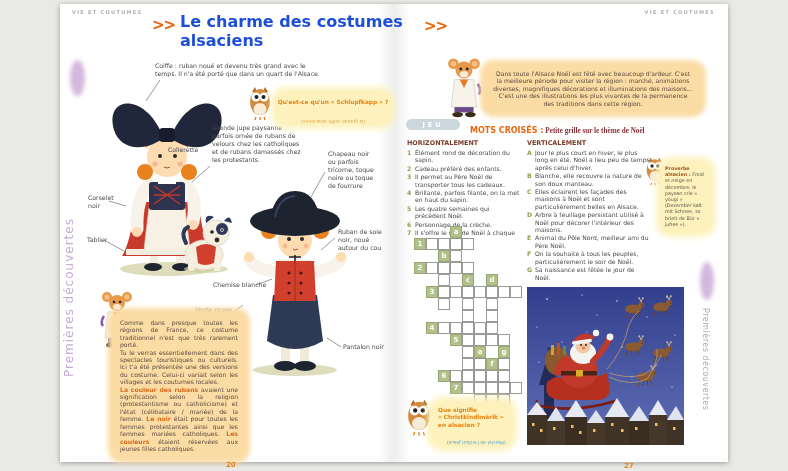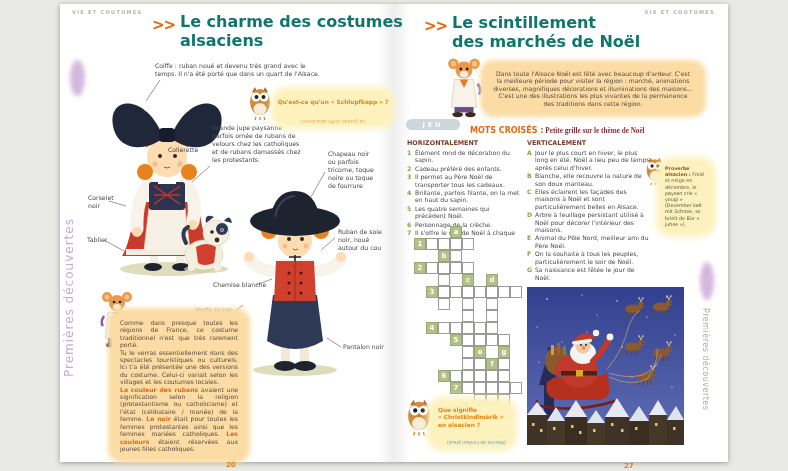--- a/index.html
+++ b/index.html
@@ -2,21 +2,21 @@
 <html><head>
 <meta charset="utf-8">
 <style>
   html,body{margin:0;padding:0;background:#e9e9e6;font-family:"DejaVu Sans","Liberation Sans",sans-serif;}
   .canvas{position:relative;width:788px;height:471px;background:#e9e9e6;overflow:hidden;}
   .spread{position:absolute;left:60px;top:4px;width:668px;height:458px;background:#ffffff;box-shadow:0 1px 5px rgba(0,0,0,.35);}
   .gutter{position:absolute;left:378px;top:4px;width:32px;height:458px;background:linear-gradient(to right,rgba(0,0,0,0),rgba(0,0,0,.07) 50%,rgba(0,0,0,0));}
   .abs{position:absolute;}
   .hdr{font-size:5px;letter-spacing:1.3px;color:#b2b0ae;font-weight:bold;}
   .chev{color:#e8680f;font-weight:bold;font-size:15px;letter-spacing:-1px;}
-  .title{color:#0f766e;font-weight:bold;font-size:16px;line-height:19px;white-space:pre-line;}
+  .title{color:#1d4ed8;font-weight:bold;font-size:16px;line-height:19px;white-space:pre-line;}
   .lbl{font-size:6.2px;line-height:8px;color:#4a4a4a;white-space:pre-line;}
   .vtextL{writing-mode:vertical-rl;transform:rotate(180deg);font-size:12px;color:#c9aad5;letter-spacing:1px;}
   .vtextR{writing-mode:vertical-rl;font-size:8px;color:#b5a99c;letter-spacing:.5px;}
   .blob{background:#c9a6d4;border-radius:50%;filter:blur(2px);opacity:.8;}
   .bubble{background:#fdf2bd;border-radius:10px;box-shadow:0 0 6px 5px #fdf2bd;}
   .bubq{color:#e8820f;font-weight:bold;font-size:5.8px;line-height:7.4px;text-align:center;}
   .bubans{display:inline-block;transform:rotate(180deg);font-size:4.5px;color:#dda24a;}
   .bubans.blue{color:#4aa0d5;}
   .tanbox{background:#fbdca4;border-radius:10px;box-shadow:0 0 5px 4px #fbdca4;}
   .infotext{font-size:6.1px;line-height:7.4px;color:#5c4a3d;text-align:justify;}
@@ -212,22 +212,20 @@
   <div class="abs tanbox" style="left:112px;top:312px;width:134px;padding:7px 8px;box-sizing:border-box;">
     <div class="infotext">Comme dans presque toutes les régions de France, ce costume traditionnel n'est que très rarement porté.</div>
     <div class="infotext">Tu le verras essentiellement dans des spectacles touristiques ou culturels. Ici t'a été présentée une des versions du costume. Celui-ci variait selon les villages et les coutumes locales.</div>
     <div class="infotext" id="p3"><span class="b">La couleur des rubans </span><span>avaient une signification selon la religion (protestantisme ou catholicisme) et l'état (célibataire / mariée) de la femme. </span><span class="b">Le noir </span><span>était pour toutes les femmes protestantes ainsi que les femmes mariées catholiques. </span><span class="b">Les couleurs </span><span>étaient réservées aux jeunes filles catholiques.</span></div>
   </div>
 
   <div class="abs pageno" style="left:226px;top:445px;">20</div>
 
   <div class="abs hdr" style="left:630px;top:9px;width:85px;text-align:right;">VIE ET COUTUMES</div>
   <div class="abs chev" style="left:424px;top:17px;">&gt;&gt;</div>
-  <div class="abs title" style="left:452px;top:13px;">Le scintillement
-des marchés de Noël</div>
 
   <svg class="abs" style="left:446px;top:56px;" width="36" height="62" viewBox="0 0 34 58">
     <circle cx="7" cy="7" r="5" fill="#e89a4a"></circle>
       <circle cx="27" cy="7" r="5" fill="#e89a4a"></circle>
     <circle cx="7" cy="7" r="2.5" fill="#f6c289"></circle>
       <circle cx="27" cy="7" r="2.5" fill="#f6c289"></circle>
     <circle cx="17" cy="13" r="8" fill="#e89a4a"></circle>
     <circle cx="14" cy="12" r="1.3" fill="#222"></circle>
       <circle cx="20" cy="12" r="1.3" fill="#222"></circle>
     <ellipse cx="17" cy="17" rx="4" ry="3" fill="#f7ecd8"></ellipse>

